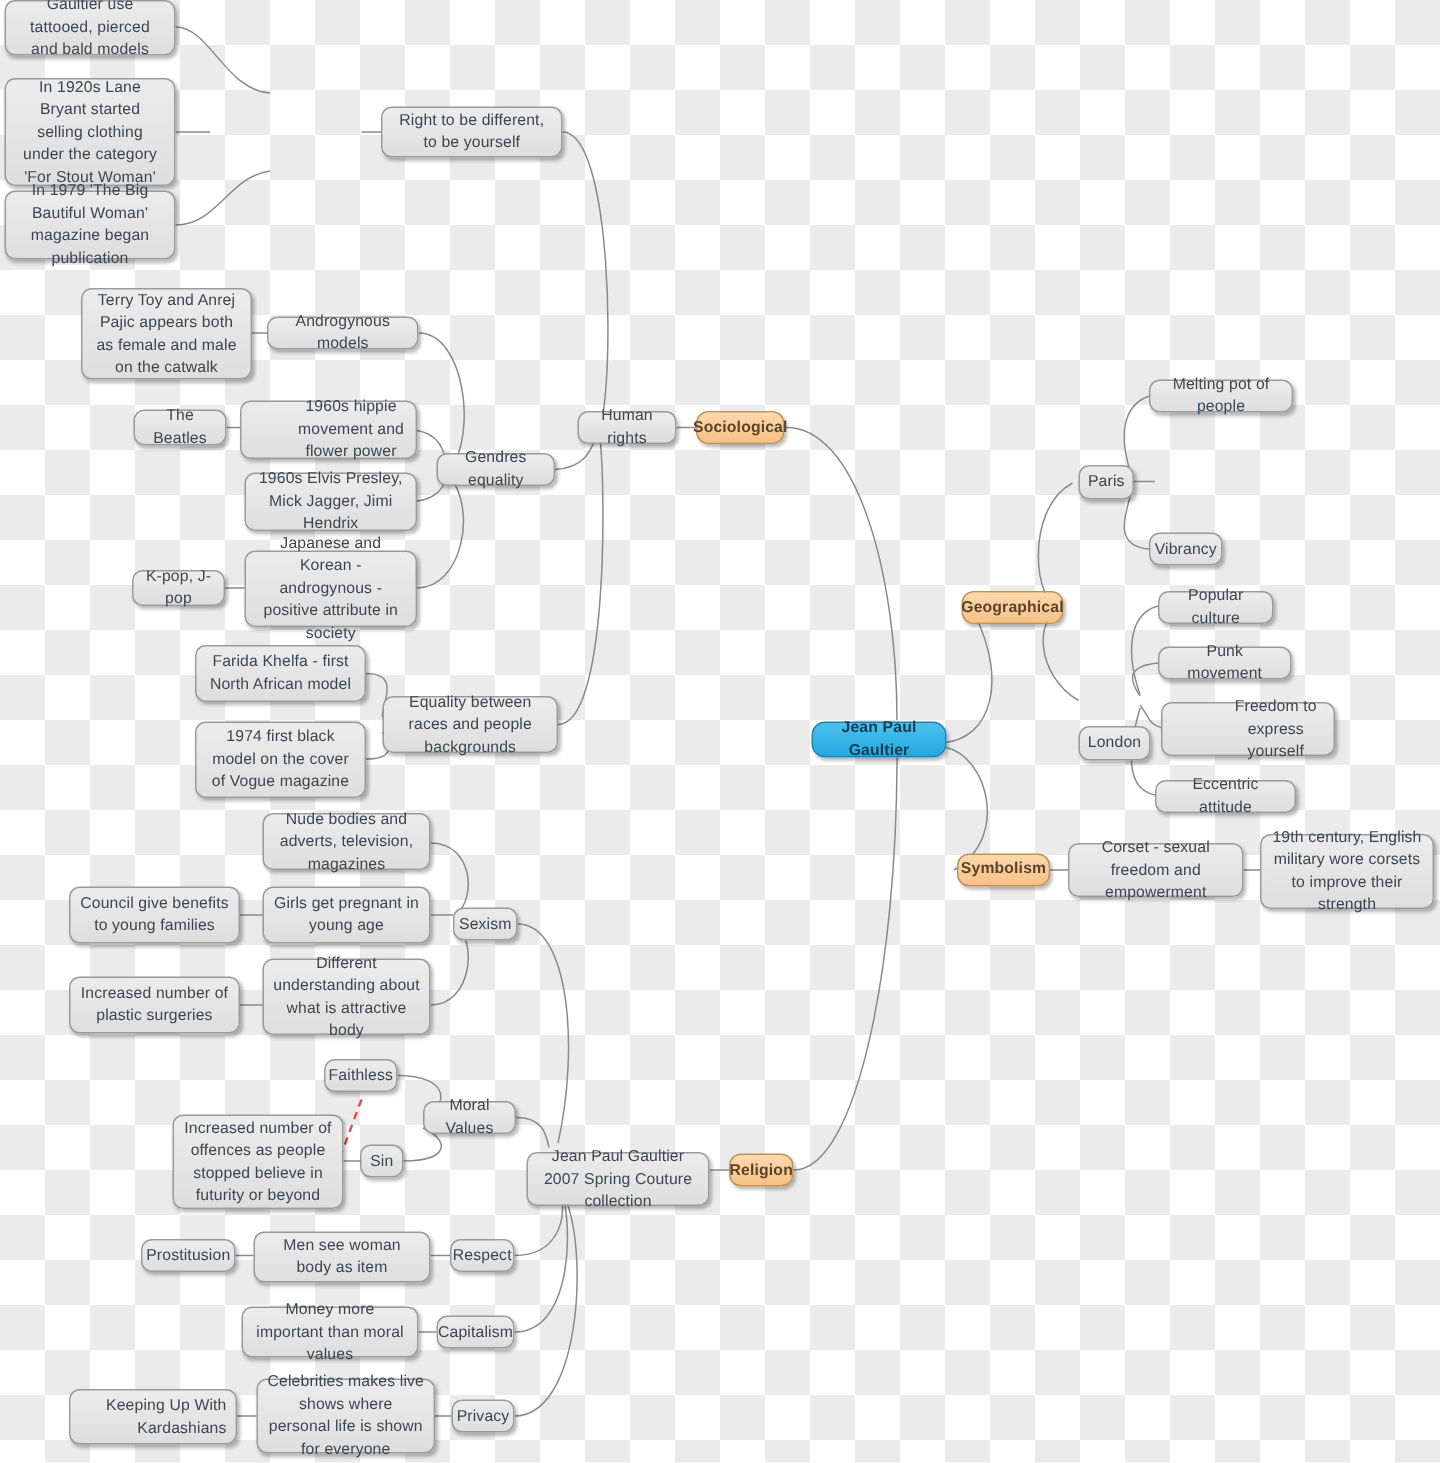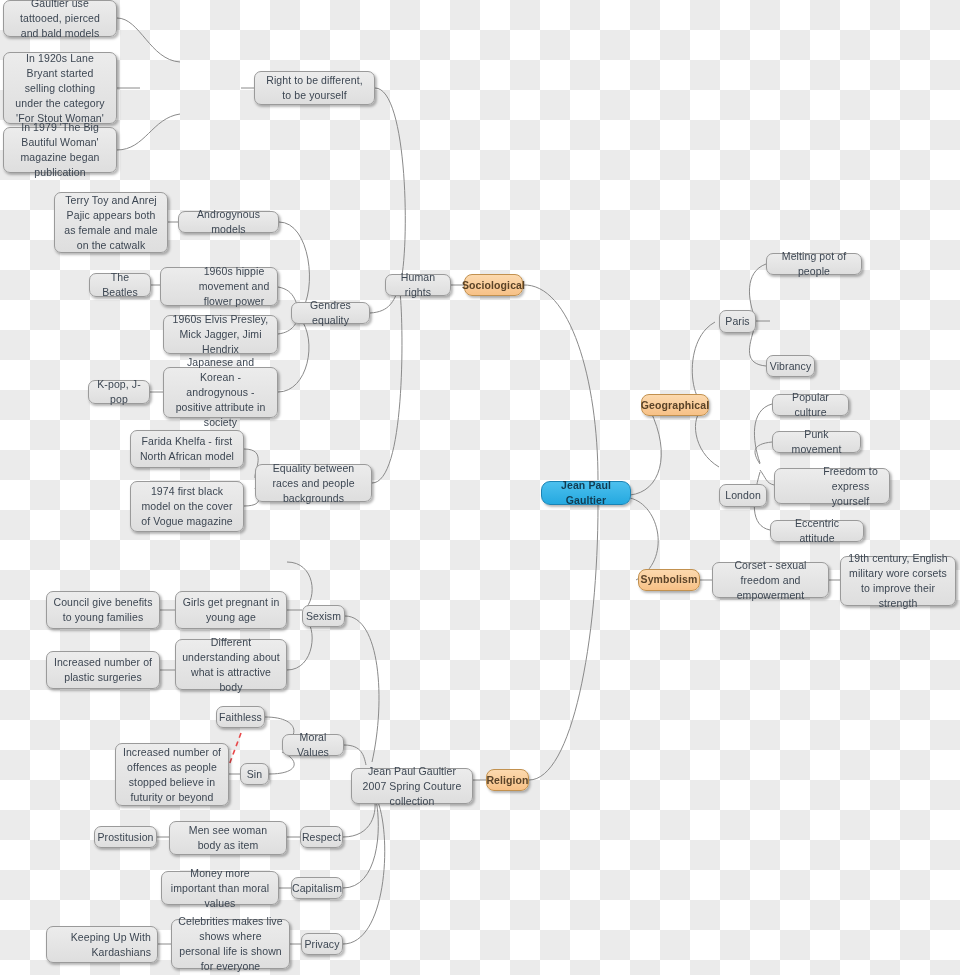--- a/index.html
+++ b/index.html
@@ -250,20 +250,23 @@
   </div>
 
   <div class="node" style="left:712px;top:562px;width:117px;height:36px;">
     <span>Corset  - sexual freedom and empowerment</span>
   </div>
 
   <div class="node" style="left:840px;top:556px;width:116px;height:50px;">
     <span>19th century, English military wore corsets to improve their strength</span>
   </div>
 
+  <div class="node" style="left:175px;top:542px;width:112px;height:38px;">
+    <span>Nude bodies and adverts, television, magazines</span>
+  </div>
 
   <div class="node" style="left:46px;top:591px;width:114px;height:38px;">
     <span>Council give benefits to young families</span>
   </div>
 
   <div class="node" style="left:175px;top:591px;width:112px;height:38px;">
     <span>Girls get pregnant in young age</span>
   </div>
 
   <div class="node" style="left:302px;top:605px;width:43px;height:22px;">

